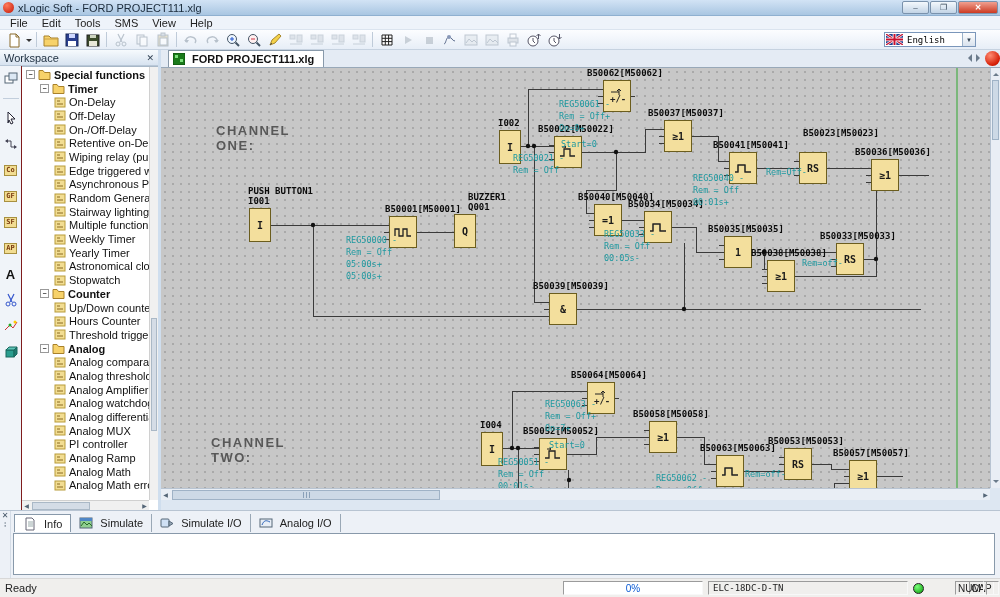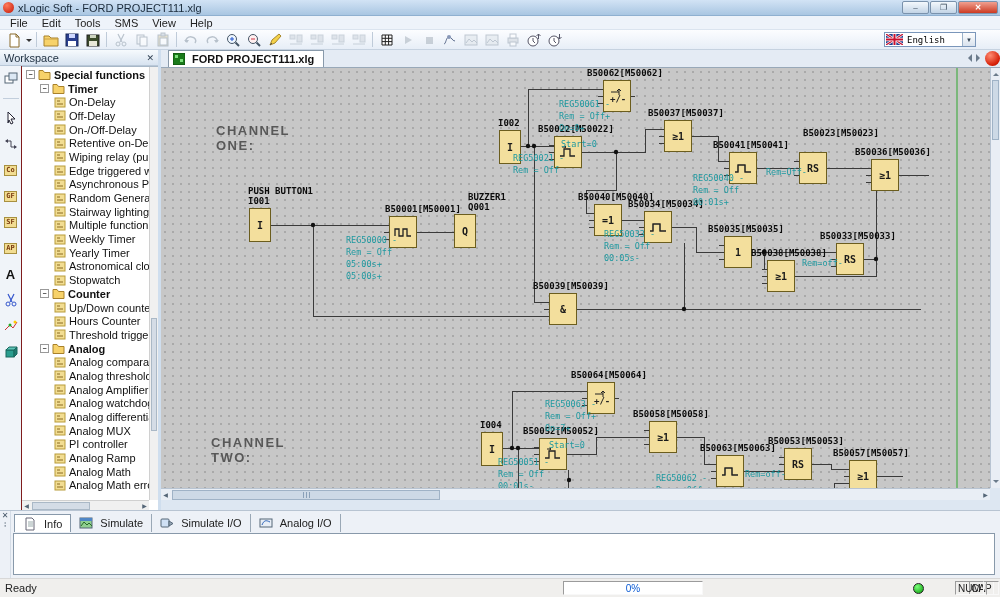--- a/index.html
+++ b/index.html
@@ -1007,17 +1007,18 @@
         </span>
         <span>Analog I/O</span>
       </div>
     </div>
   <div id="bp-content"></div>
 </div>
 
 <div id="statusbar">
   <span id="st-ready">Ready</span>
   <div class="sseg" id="st-progress">0%</div>
+  <div class="sseg" id="st-device">ELC-18DC-D-TN</div>
   <div id="st-led"></div>
   <div class="sseg" id="st-cap">CAP</div>
   <div class="sseg" id="st-num">NUM</div>
   <div class="sseg" id="st-end"></div>
 </div>
 
 </body></html>

